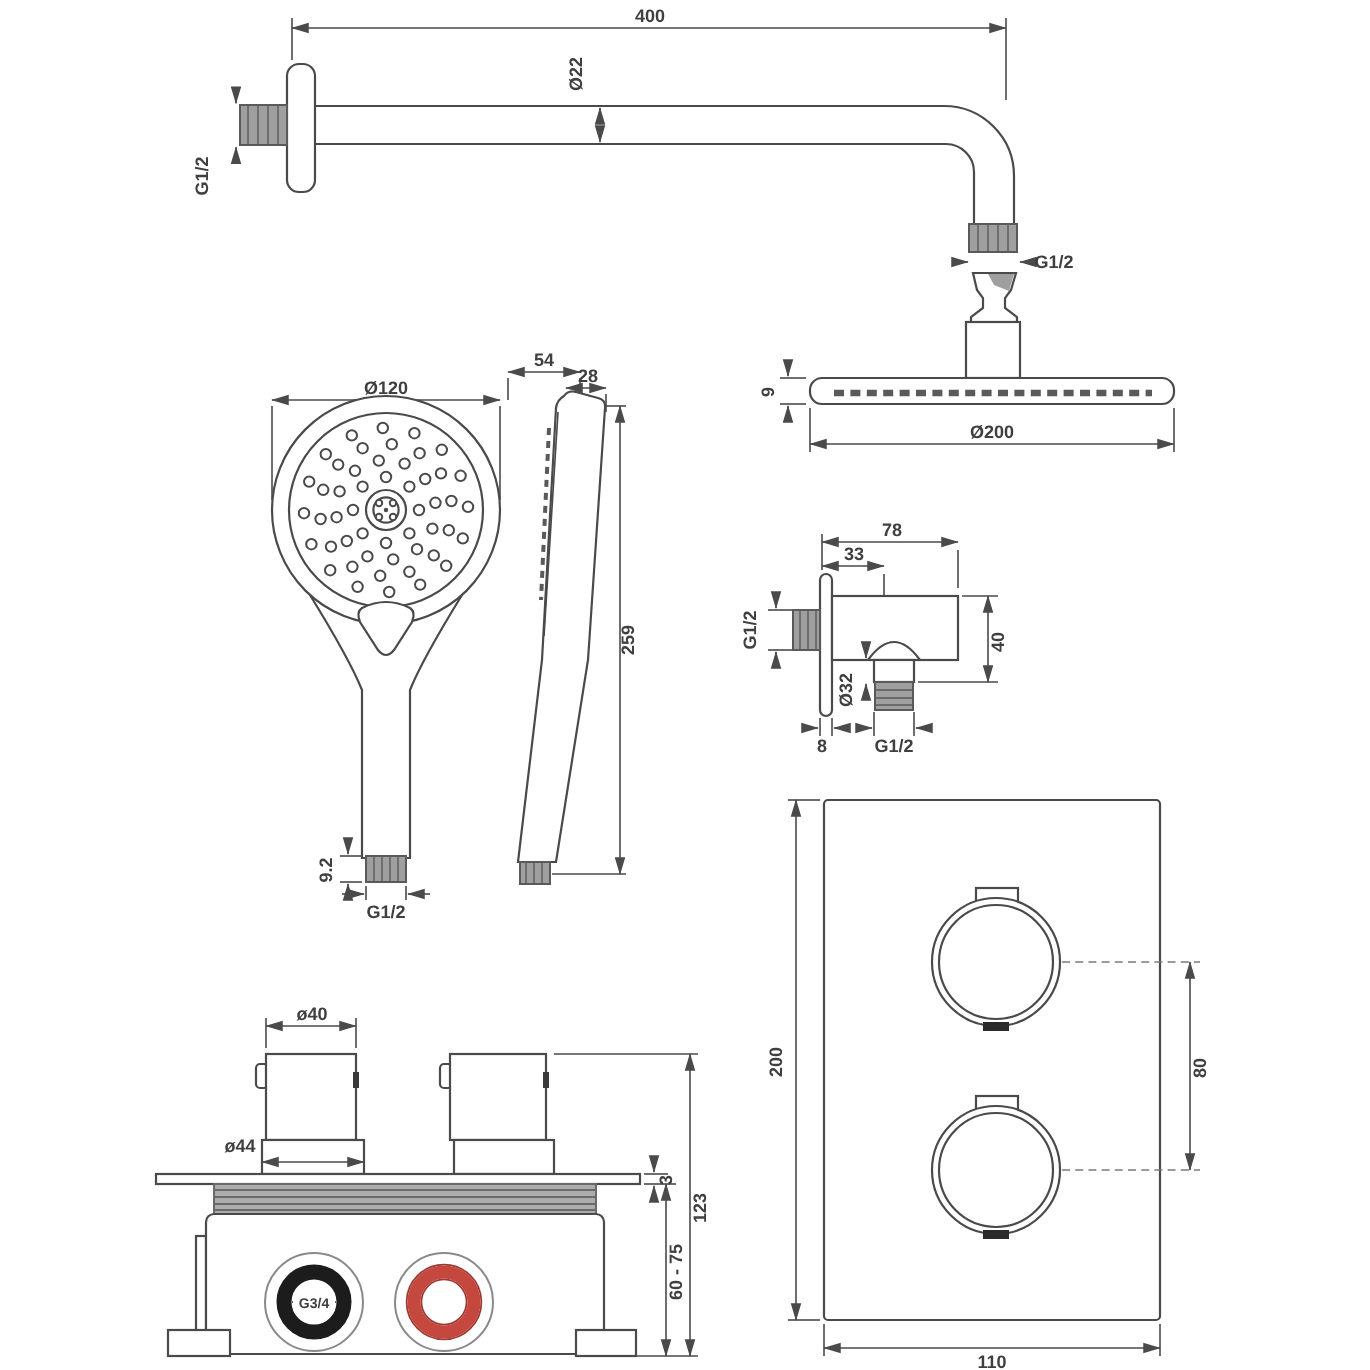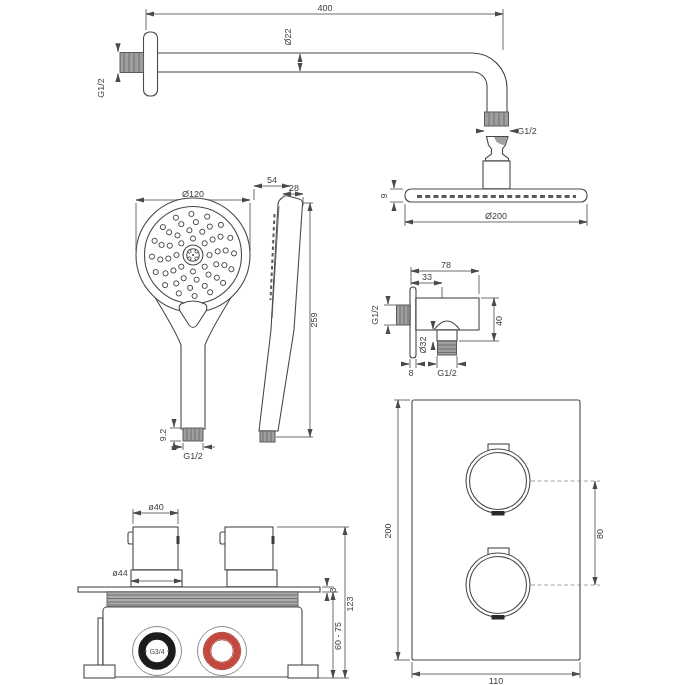--- a/index.html
+++ b/index.html
@@ -1,16 +1,16 @@
 <!DOCTYPE html>
 <html><head>
 <meta charset="utf-8">
 <style>
   html,body{margin:0;padding:0;background:#fff;}
-  .stage{width:685px;height:685px;background:#fff;position:relative;font-family:"Liberation Sans",sans-serif;}
+  .stage{width:685px;height:685px;background:#fff;position:relative;font-family:"Liberation Sans",sans-serif;font-weight:bold;}
   svg text{font-family:"Liberation Sans",sans-serif;}
   .o  {fill:#fff;stroke:#4a4a4a;stroke-width:1.1;}
   .on {fill:none;stroke:#4a4a4a;stroke-width:1.1;}
   .d  {stroke:#4a4a4a;stroke-width:0.8;fill:none;}
   .dash{stroke:#7a7a7a;stroke-width:0.7;stroke-dasharray:4 2.6;fill:none;}
   .t  {font-size:9px;fill:#3f3f3f;text-anchor:middle;}
   .ts {font-size:7px;fill:#3f3f3f;text-anchor:middle;}
   .th {fill:#9f9f9f;stroke:#5a5a5a;stroke-width:1;}
   .hl {stroke:#6a6a6a;stroke-width:0.9;}
   .noz{fill:#fff;stroke:#4a4a4a;stroke-width:1;}

